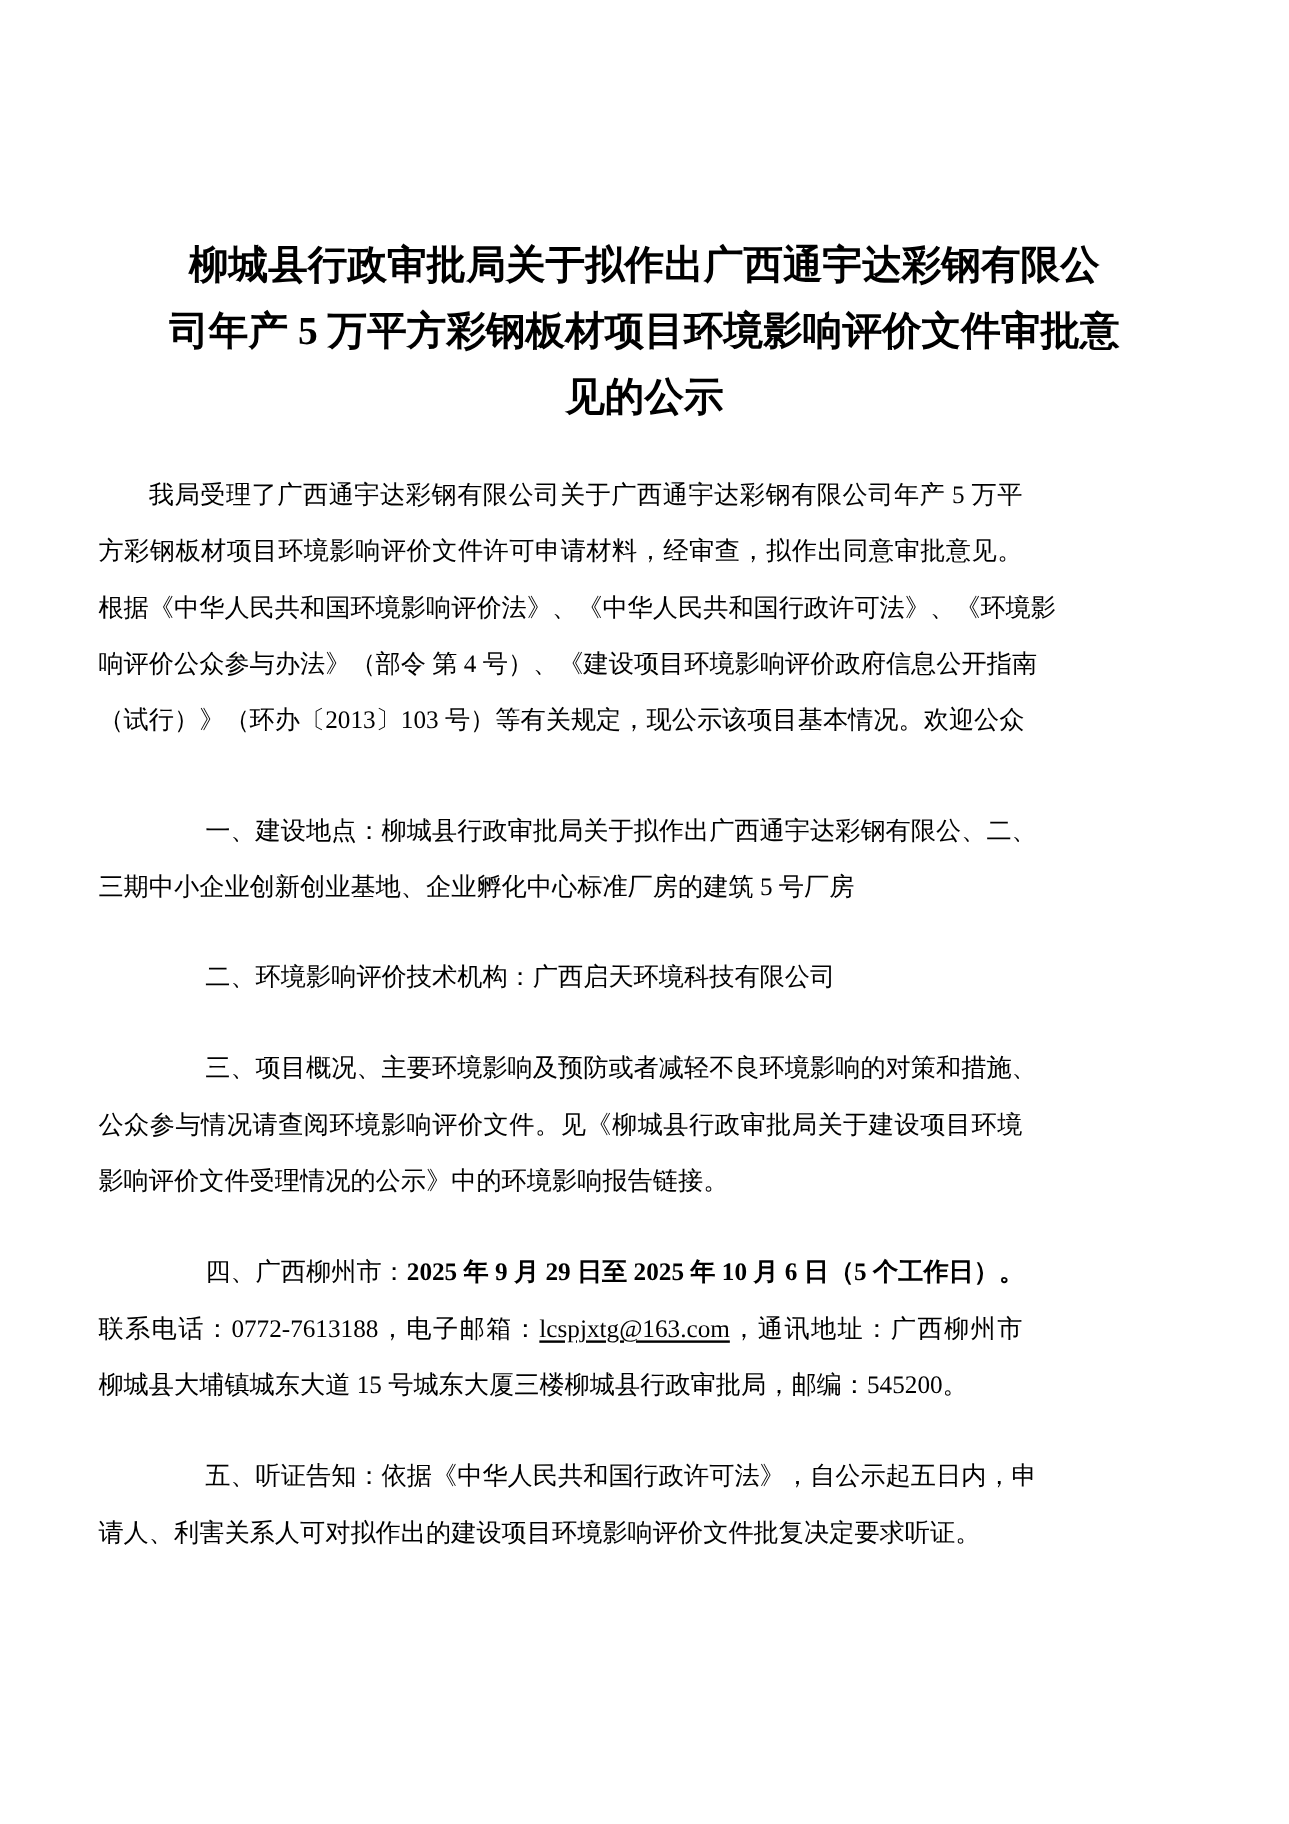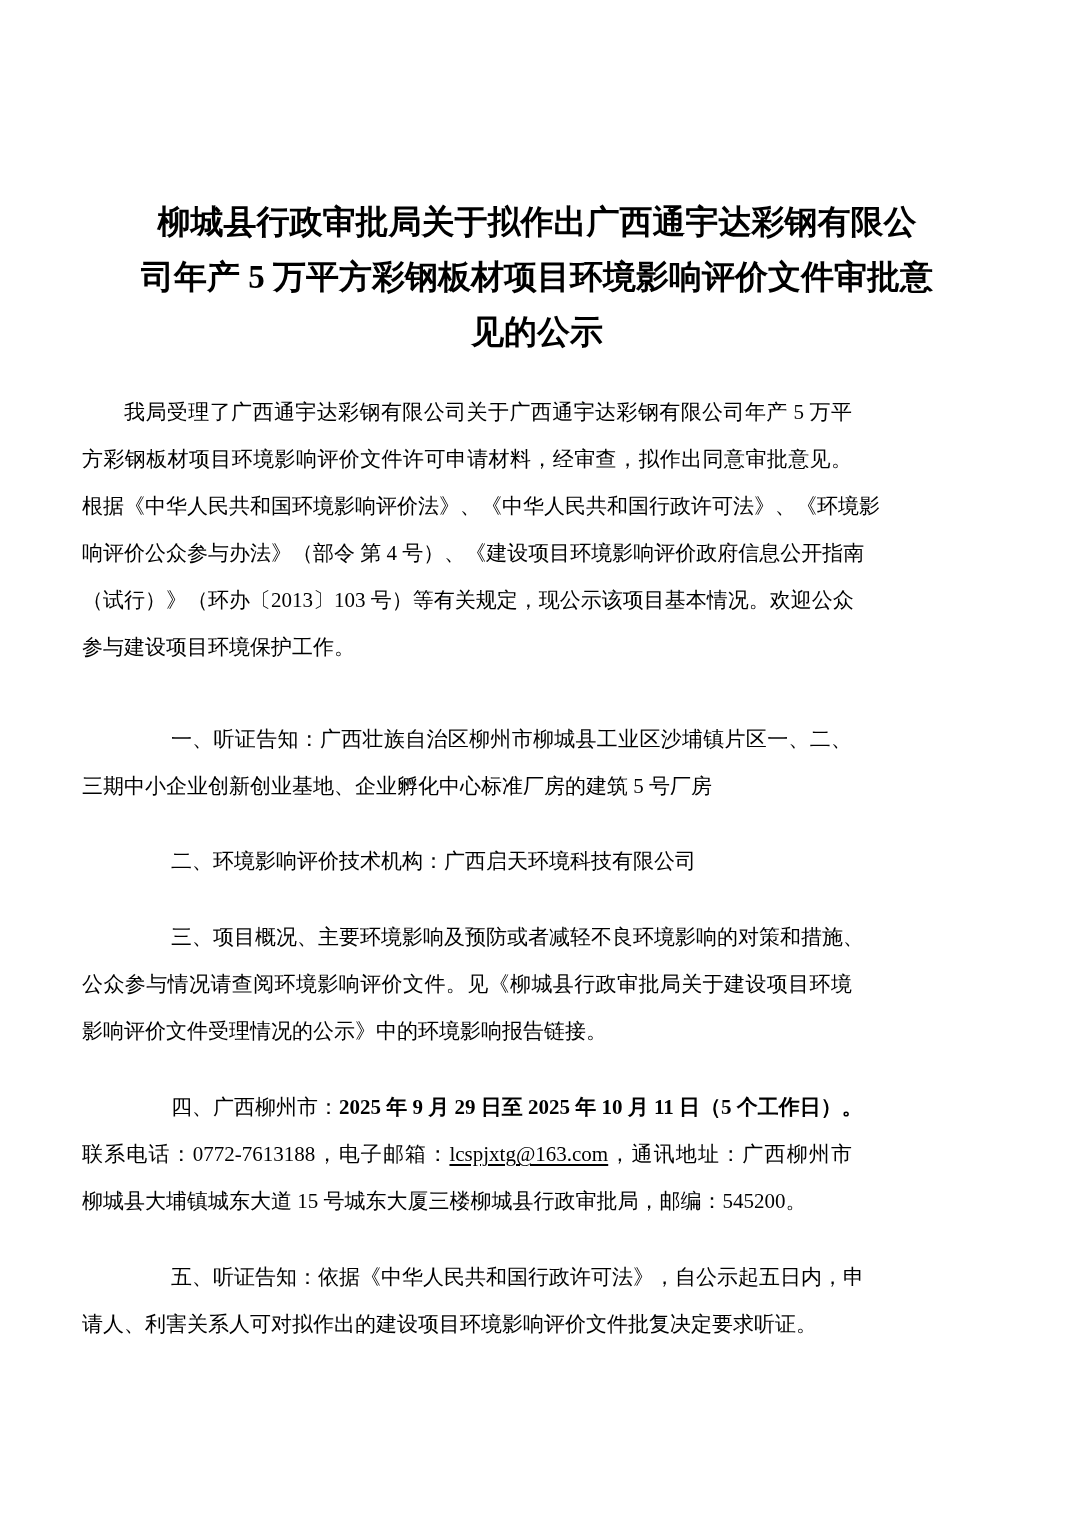--- a/index.html
+++ b/index.html
@@ -70,40 +70,39 @@
     </div>
 
   <div class="body-col">
 
     <div class="para para-intro indent-first-2">
         <div class="line"><span>我局受理了广西通宇达彩钢有限公司关于广西通宇达彩钢有限公司年产 5 万平</span></div>
         <div class="line"><span>方彩钢板材项目环境影响评价文件许可申请材料，经审查，拟作出同意审批意见。</span></div>
         <div class="line"><span>根据《中华人民共和国环境影响评价法》、《中华人民共和国行政许可法》、《环境影</span></div>
         <div class="line"><span>响评价公众参与办法》（部令 第 4 号）、《建设项目环境影响评价政府信息公开指南</span></div>
         <div class="line"><span>（试行）》（环办〔2013〕103 号）等有关规定，现公示该项目基本情况。欢迎公众</span></div>
-        <div class="line"><span>参与建设项目环境保护工作。</span></div>
       </div>
 
     <div class="para para-location indent-first-4">
-        <div class="line"><span>一、听证告知：广西壮族自治区柳州市柳城县工业区沙埔镇片区一、二、</span></div>
+        <div class="line"><span>一、建设地点：柳城县行政审批局关于拟作出广西通宇达彩钢有限公、二、</span></div>
         <div class="line"><span>三期中小企业创新创业基地、企业孵化中心标准厂房的建筑 5 号厂房</span></div>
       </div>
 
     <div class="para para-agency indent-first-4">
         <div class="line"><span>二、环境影响评价技术机构：广西启天环境科技有限公司</span></div>
       </div>
 
     <div class="para para-overview indent-first-4">
         <div class="line"><span>三、项目概况、主要环境影响及预防或者减轻不良环境影响的对策和措施、</span></div>
         <div class="line"><span>公众参与情况请查阅环境影响评价文件。见《柳城县行政审批局关于建设项目环境</span></div>
         <div class="line"><span>影响评价文件受理情况的公示》中的环境影响报告链接。</span></div>
       </div>
 
     <div class="para para-publicity indent-first-4">
-        <div class="line"><span>四、广西柳州市：</span><span class="seg-bold">2025 年 9 月 29 日至 2025 年 10 月 11 日（5 个工作日）。</span></div>
+        <div class="line"><span>四、广西柳州市：</span><span class="seg-bold">2025 年 9 月 29 日至 2025 年 10 月 6 日（5 个工作日）。</span></div>
         <div class="line"><span>联系电话：0772-7613188，电子邮箱：</span><span class="seg-underline">lcspjxtg@163.com</span><span>，通讯地址：广西柳州市</span></div>
         <div class="line"><span>柳城县大埔镇城东大道 15 号城东大厦三楼柳城县行政审批局，邮编：545200。</span></div>
       </div>
 
     <div class="para para-hearing indent-first-4">
         <div class="line"><span>五、听证告知：依据《中华人民共和国行政许可法》，自公示起五日内，申</span></div>
         <div class="line"><span>请人、利害关系人可对拟作出的建设项目环境影响评价文件批复决定要求听证。</span></div>
       </div>
 
   </div>

